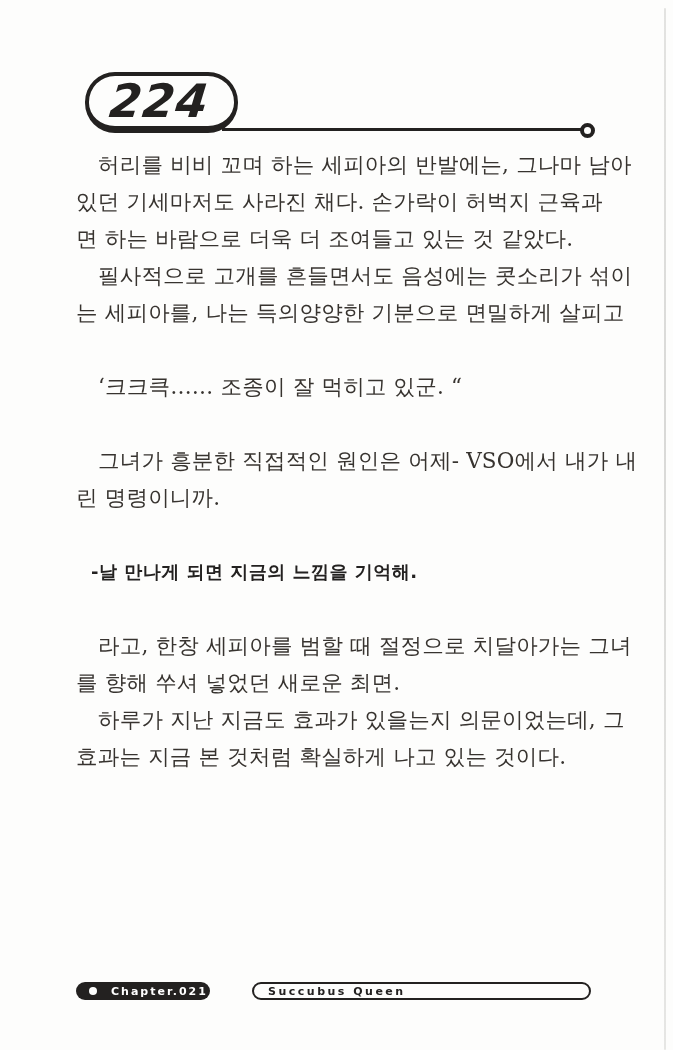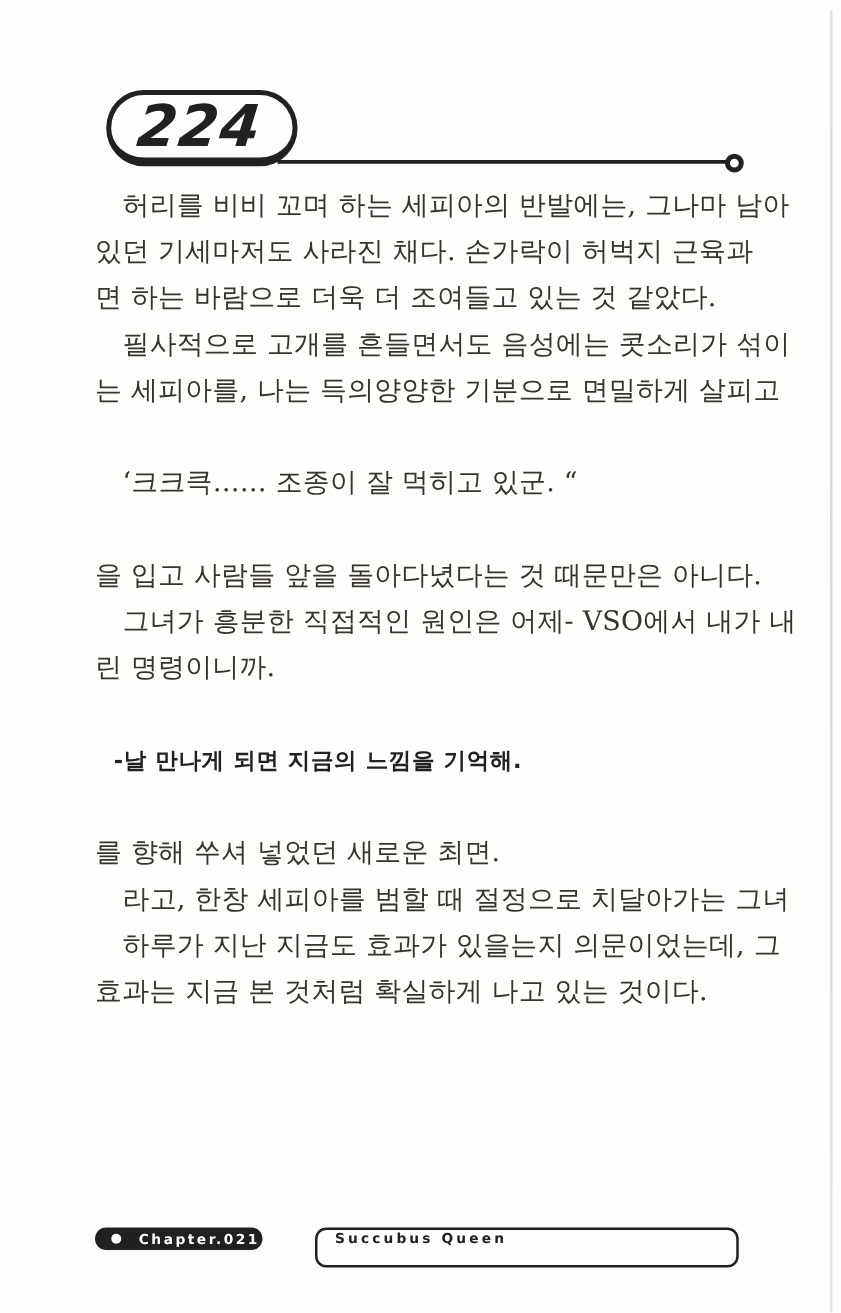--- a/index.html
+++ b/index.html
@@ -125,25 +125,26 @@
     color: #ffffff;
     margin-left: 14px;
     line-height: 1;
     padding-top: 1px;
   }
   .footer-series {
     position: absolute;
     left: 252px;
     top: 982px;
     width: 339px;
-    height: 32px;
+    height: 18px;
     background: #fdfdfc;
     border: 2px solid #232120;
     border-radius: 9px;
     display: flex;
+    align-items: center;
   }
   .footer-series .label {
     font-family: "DejaVu Sans", "Liberation Sans", sans-serif;
     font-weight: 700;
     font-size: 11px;
     letter-spacing: 2.5px;
     color: #232120;
     margin-left: 14px;
     line-height: 1;
     padding-top: 1px;
@@ -167,33 +168,32 @@
 
     <div class="line indent">필사적으로 고개를 흔들면서도 음성에는 콧소리가 섞이</div>
     <div class="line">는 세피아를, 나는 득의양양한 기분으로 면밀하게 살피고</div>
 
     <div class="line spacer"></div>
 
     <div class="line indent">‘크크큭…… 조종이 잘 먹히고 있군. “</div>
 
     <div class="line spacer"></div>
 
-    <div class="line">을 입고 사람들 앞을 돌아다녔다는 것 때문만은 아니다.</div>
 
     <div class="line indent">그녀가 흥분한 직접적인 원인은 어제- VSO에서 내가 내</div>
     <div class="line">린 명령이니까.</div>
 
     <div class="line spacer"></div>
 
     <div class="line emphasis">-날 만나게 되면 지금의 느낌을 기억해.</div>
 
     <div class="line spacer"></div>
 
+    <div class="line indent">라고, 한창 세피아를 범할 때 절정으로 치달아가는 그녀</div>
     <div class="line">를 향해 쑤셔 넣었던 새로운 최면.</div>
-    <div class="line indent">라고, 한창 세피아를 범할 때 절정으로 치달아가는 그녀</div>
 
     <div class="line indent">하루가 지난 지금도 효과가 있을는지 의문이었는데, 그</div>
     <div class="line">효과는 지금 본 것처럼 확실하게 나고 있는 것이다.</div>
   </div>
 
   <div class="footer-chapter">
     <span class="dot"></span>
     <span class="label">Chapter.021</span>
   </div>
   <div class="footer-series">

